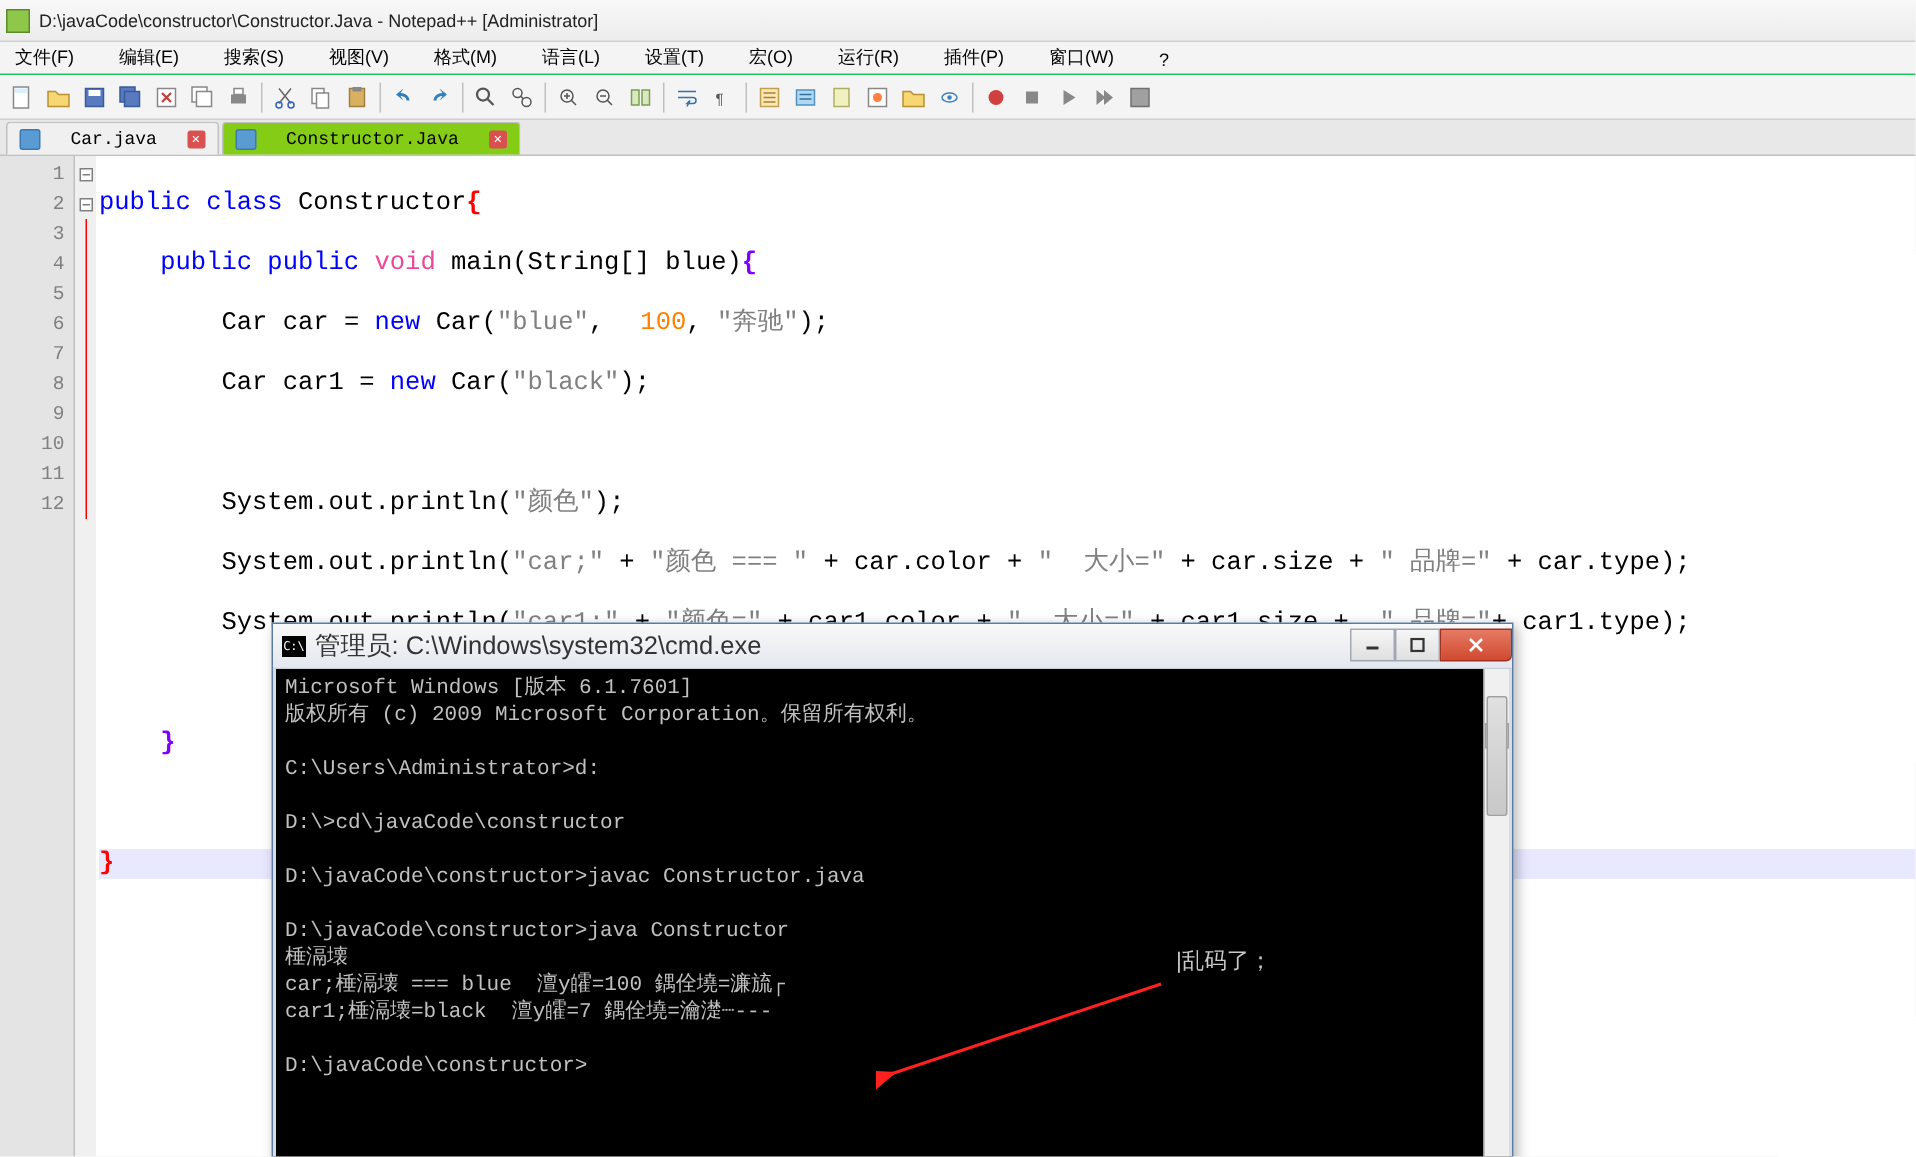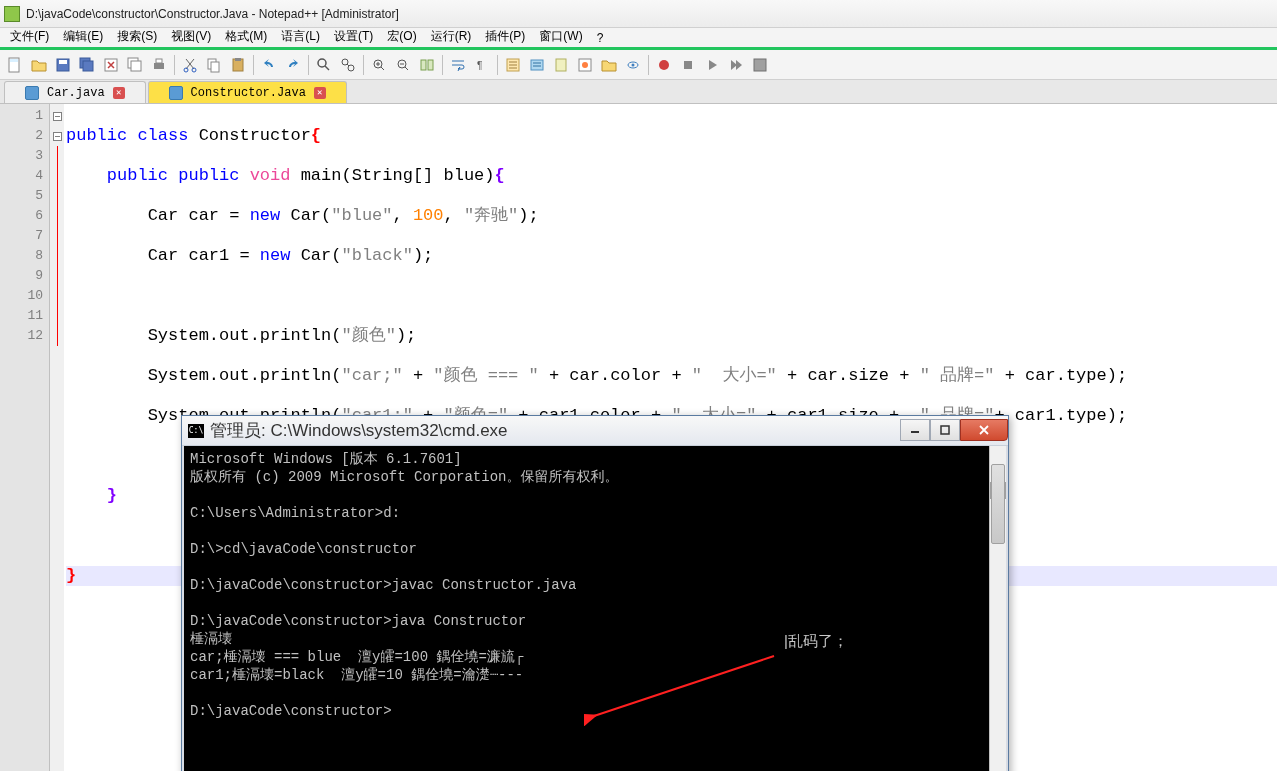--- a/index.html
+++ b/index.html
@@ -2,51 +2,51 @@
 <html><head>
 <meta charset="utf-8">
 <style>
 * { margin: 0; padding: 0; box-sizing: border-box; }
 body { font-family: "Microsoft YaHei", Tahoma, sans-serif; font-size: 12px; background: #f0f0f0; overflow: hidden; width: 1277px; height: 771px; }
 
 .titlebar { height: 28px; background: linear-gradient(#f8f8f8,#ececec); border-bottom: 1px solid #d0d0d0; display: flex; align-items: center; padding: 0 4px; }
 .titlebar .app-icon { width: 16px; height: 16px; background: #8fc74a; border: 1px solid #5a8a2a; margin-right: 6px; }
 .titlebar .title-text { color: #222; }
 
-.menubar { height: 22px; background: #f4f4f4; border-bottom: 3px solid #22c55e; display: flex; align-items: flex-end; padding: 0 4px; gap: 2px; }
+.menubar { height: 22px; background: #f4f4f4; border-bottom: 1px solid #22c55e; display: flex; align-items: flex-end; padding: 0 4px; gap: 18px; }
 .menubar .menu-item { padding: 2px 6px; cursor: default; }
 
 .toolbar { height: 30px; background: #f4f4f4; border-bottom: 1px solid #d0d0d0; display: flex; align-items: center; padding: 0 4px; gap: 2px; }
 .toolbar .tb-btn { width: 22px; height: 22px; display: flex; align-items: center; justify-content: center; border: 1px solid transparent; }
 .toolbar .sep { width: 1px; height: 20px; background: #c0c0c0; margin: 0 2px; }
 .toolbar svg { display: block; }
 
 .tabbar { height: 24px; background: #e8e8e8; border-bottom: 1px solid #c0c0c0; display: flex; align-items: flex-end; padding-left: 4px; }
-.tab { height: 22px; background: #f0f0f0; border: 1px solid #c0c0c0; border-bottom: none; border-radius: 3px 3px 0 0; padding: 0 20px; margin-right: 2px; display: flex; align-items: center; gap: 8px; font-family: "Courier New", monospace; font-size: 12px; }
-.tab.active { background: #fde047; text-align: right; }
+.tab { height: 22px; background: #f0f0f0; border: 1px solid #c0c0c0; border-bottom: none; border-radius: 3px 3px 0 0; padding: 0 8px; margin-right: 2px; display: flex; align-items: center; gap: 20px; font-family: "Courier New", monospace; font-size: 12px; }
+.tab.active { background: #84cc16; text-align: right; }
 .tab .doc-icon { width: 14px; height: 14px; background: #5a9bd4; border-radius: 2px; border: 1px solid #3a7ab0; }
 .tab .close-x { width: 12px; height: 12px; display: flex; align-items: center; justify-content: center; font-size: 9px; background: #d95050; color: #fff; border-radius: 2px; }
 
 .editor-area { background: #fff; height: 667px; display: flex; position: relative; }
 .gutter { width: 50px; background: #e4e4e4; border-right: 1px solid #c0c0c0; padding-top: 2px; text-align: right; }
 .gutter .ln { font-family: "Courier New", monospace; font-size: 13px; color: #808080; padding: 0 6px; height: 20px; line-height: 20px; }
 .fold-col { width: 14px; background: #f0f0f0; padding-top: 2px; }
 .fold-col .fm { height: 20px; display: flex; align-items: center; justify-content: center; }
 .fold-col .minus { width: 9px; height: 9px; border: 1px solid #808080; background: #fff; position: relative; }
 .fold-col .minus::after { content: ""; position: absolute; left: 1px; right: 1px; top: 3px; height: 1px; background: #808080; }
 .fold-col .bar { width: 1px; height: 20px; background: #c0c0c0; margin: 0 auto; }
 .fold-col .hl { background: #ff0000; width: 1px; }
 
 .code { font-family: "Courier New", monospace; font-size: 17px; padding: 2px 0 0 2px; line-height: 20px; white-space: pre; flex: 1; }
 .code .cl { height: 20px; }
 .code .hl-line { background: #e8e8ff; }
 .kw { color: #0000ff; }
 .type { color: #ec4899; }
 .str { color: #808080; }
-.num { color: #ff8000; }
+.num { color: #ff8000; margin-left: 14px; }
 .brace { color: #8000ff; font-weight: bold; }
 .bred { color: #ff0000; font-weight: bold; }
 .ident { color: #000; }
 .normal { color: #000; }
 
 .cmd-window { position: absolute; left: 181px; top: 311px; width: 828px; border: 1px solid #5a7aa0; box-shadow: 2px 2px 8px rgba(0,0,0,0.3); background: #fff; }
 .cmd-titlebar { height: 30px; background: linear-gradient(#f8f8f8,#e4e8ef); display: flex; align-items: center; padding-left: 6px; border-bottom: 1px solid #c8d0da; }
 .cmd-titlebar .cmd-icon { width: 16px; height: 14px; background: #000; margin-right: 6px; display: flex; align-items: center; justify-content: center; color: #fff; font-size: 8px; font-family: monospace; }
 .cmd-titlebar .cmd-title { color: #333; font-size: 17px; }
 .cmd-buttons { margin-left: auto; display: flex; height: 22px; }
@@ -373,21 +373,21 @@
 <span></span>
 <span>C:\Users\Administrator&gt;d:</span>
 <span></span>
 <span>D:\&gt;cd\javaCode\constructor</span>
 <span></span>
 <span>D:\javaCode\constructor&gt;javac Constructor.java</span>
 <span></span>
 <span>D:\javaCode\constructor&gt;java Constructor</span>
 <span>棰滆壊</span>
 <span>car;棰滆壊 === blue  澶у皬=100 鍝佺墝=濂旈┌</span>
-<span>car1;棰滆壊=black  澶у皬=10 鍝佺墝=瀹濋┈---</span>
+<span>car1;棰滆壊=black  澶у皬=7 鍝佺墝=瀹濋┈---</span>
 <span></span>
 <span>D:\javaCode\constructor&gt;</span>
       <div class="cmd-scroll">
         <div class="s-btn">▲</div>
         <div class="s-thumb"></div>
         
       </div>
       <svg class="arrow-ann" style="left:400px;top:200px" width="200" height="80">
         <defs>
             <marker id="ah" markerWidth="10" markerHeight="8" refX="2" refY="4" orient="auto">

